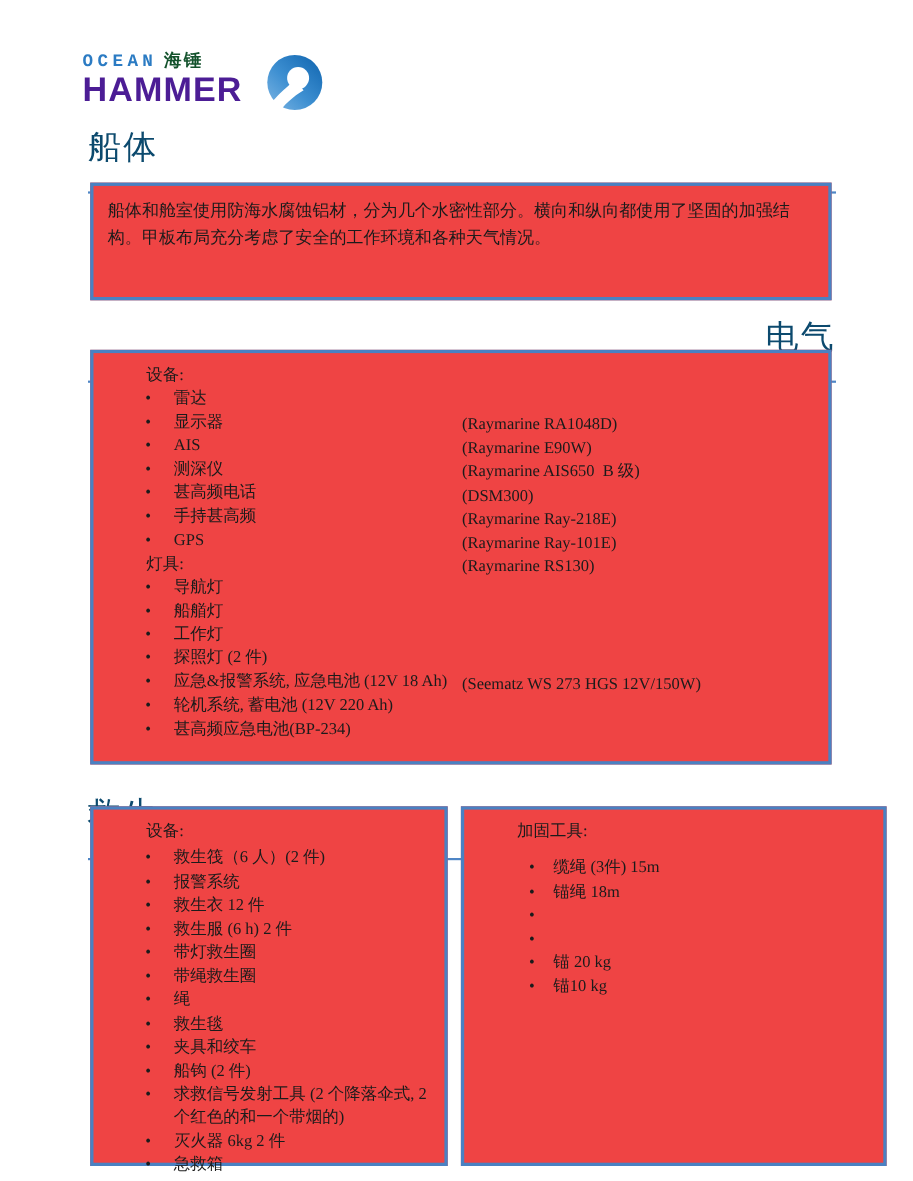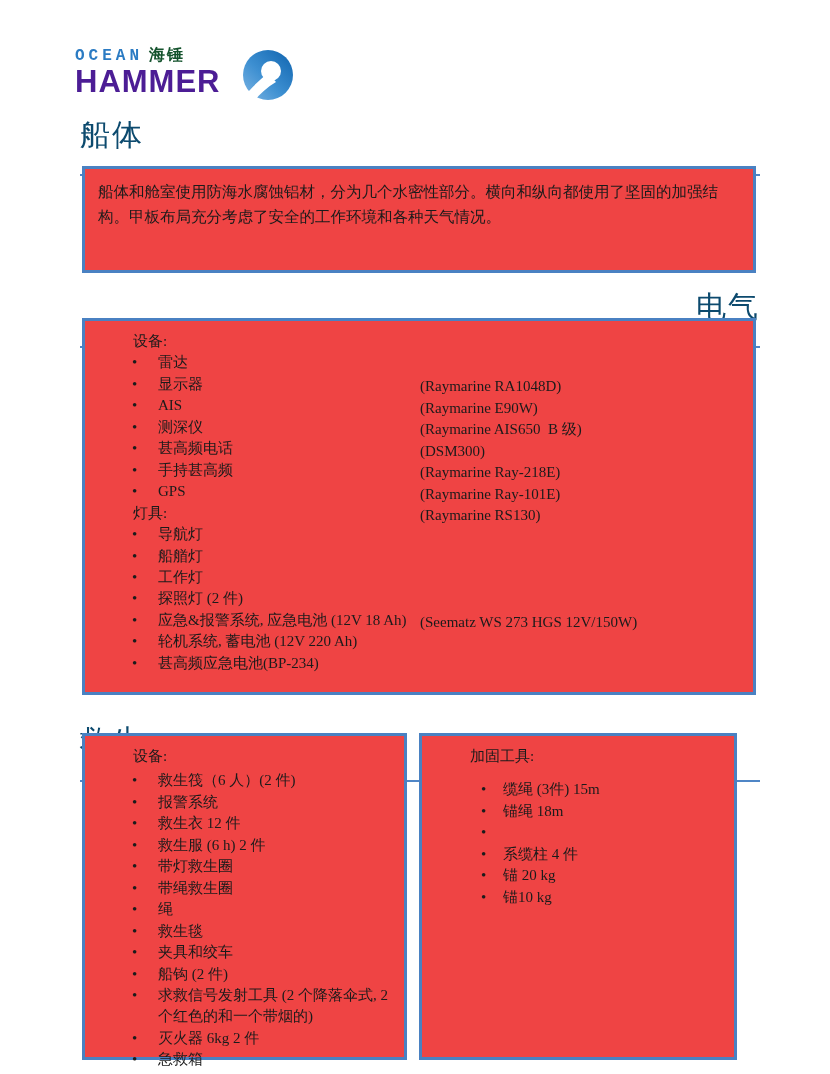--- a/index.html
+++ b/index.html
@@ -35,21 +35,21 @@
   }
   #hull-title{top:118px;}
   #hull-box{left:82px;top:166px;width:674px;height:107px;}
   #hull-box p{margin:0;font-size:15.5px;line-height:25px;}
 
   #elec-title{top:290px;text-align:right;}
   #elec-box{left:82px;top:318px;width:674px;height:377px;}
 
   #life-title{top:724px;}
   #life-left{left:82px;top:733px;width:325px;height:327px;}
-  #life-right{left:419px;top:733px;width:318px;height:327px;}
+  #life-right{left:419px;top:733px;width:387px;height:327px;}
 
   
   .group-label{line-height:21.45px;margin-left:35px;}
   .list{margin:0;}
   .li-row{
     position:relative;display:flex;align-items:flex-start;
     padding-left:34px;line-height:21.45px;
   }
   .bullet{flex:0 0 26px;}
   .item-name{flex:1;}
@@ -242,21 +242,20 @@
         </div>
         <div class="li-row">
           <span class="bullet">•</span>
           <span class="item-name">锚绳 18m</span>
         </div>
         <div class="li-row">
           <span class="bullet">•</span>
         </div>
         <div class="li-row">
           <span class="bullet">•</span>
-          <span class="item-name">系缆柱 4 件</span>
         </div>
         <div class="li-row">
           <span class="bullet">•</span>
           <span class="item-name">锚 20 kg</span>
         </div>
         <div class="li-row">
           <span class="bullet">•</span>
           <span class="item-name">锚10 kg</span>
         </div>
       </div>

